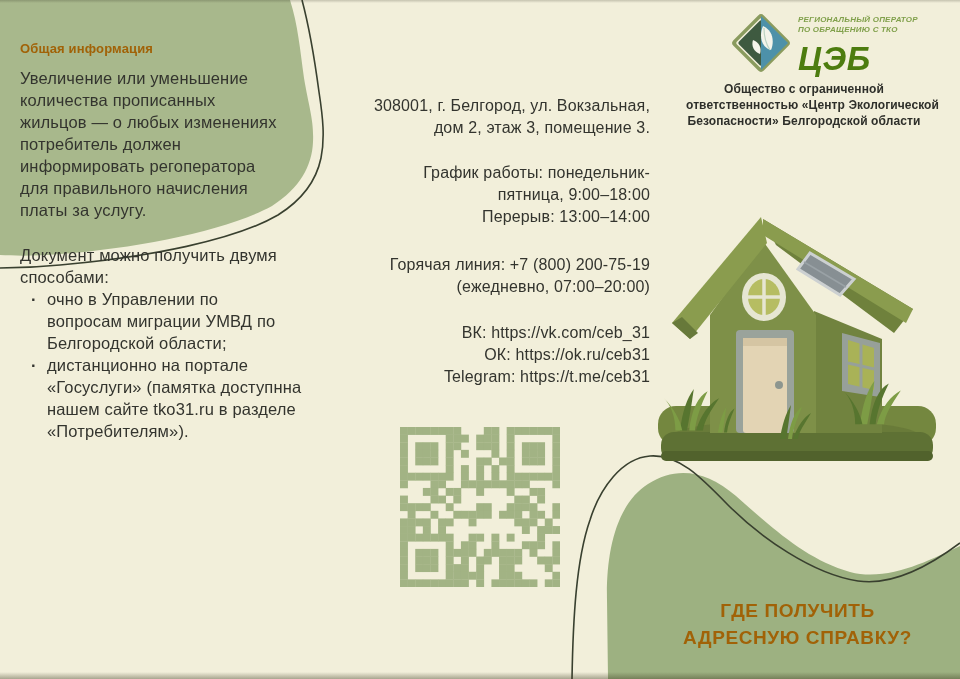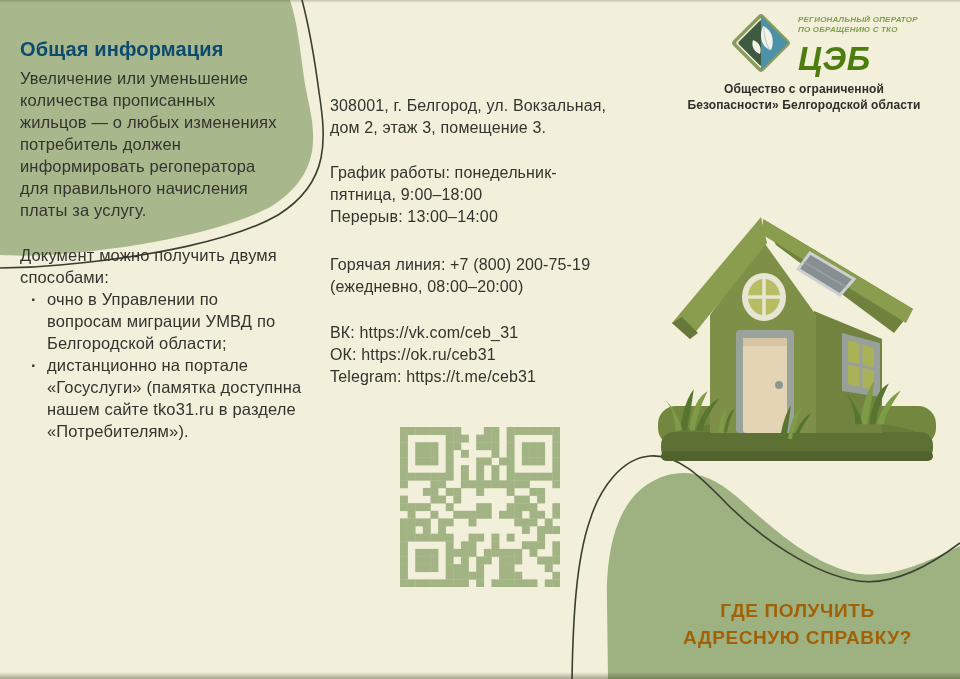--- a/index.html
+++ b/index.html
@@ -8,31 +8,31 @@
     background:#f2efda;color:#33342e;
     font-family:"Liberation Sans","DejaVu Sans",sans-serif;
     margin:0 auto;
   }
   svg.bg{position:absolute;left:0;top:0;width:960px;height:679px;}
   
   .left-col{
     position:absolute;left:20px;top:38px;width:300px;
     font-size:16.5px;line-height:22px;letter-spacing:.15px;
   }
-  .left-col .heading{font-weight:bold;font-size:20px;margin:0 0 7px 0;color:#0c4a6e;}
+  .left-col .heading{font-weight:bold;font-size:13px;margin:0 0 7px 0;color:#a16207;}
   .left-col p{margin:0;white-space:pre-line;}
   .left-col .p1{margin-bottom:23px;}
   .left-col .p2{margin-bottom:24px;}
   .left-col ul{margin:0;padding:0;list-style:none;}
   .left-col li{position:relative;padding-left:27px;white-space:pre-line;}
   .left-col li::before{content:"·";position:absolute;left:11px;top:0;font-weight:bold;}
   
   .mid-col{
     position:absolute;left:330px;top:95px;width:320px;
-    text-align:left;font-size:16px;line-height:22px;letter-spacing:.15px;
+    text-align:right;font-size:16px;line-height:22px;letter-spacing:.15px;
   }
   .mid-col .block{margin:0;white-space:pre-line;}
   .mid-col .addr{margin-bottom:23px;}
   .mid-col .sched{margin-bottom:26px;}
   .mid-col .hot{margin-bottom:24px;}
   .qr-wrap{position:absolute;left:400px;top:427px;width:160px;height:160px;}
   
   .logo{position:absolute;left:730px;top:12px;width:200px;height:64px;font-style:italic;}
   .logo .diamond{position:absolute;left:0;top:0;}
   .logo .logo-right{position:absolute;left:68px;top:3px;width:132px;}
@@ -93,21 +93,21 @@
     </ul>
   </div>
 
   <div class="mid-col">
     <p class="block addr">308001, г. Белгород, ул. Вокзальная,
 дом 2, этаж 3, помещение 3.</p>
     <p class="block sched">График работы: понедельник-
 пятница, 9:00–18:00
 Перерыв: 13:00–14:00</p>
     <p class="block hot">Горячая линия: +7 (800) 200-75-19
-(ежедневно, 08:00–20:00)</p>
+(ежедневно, 07:00–20:00)</p>
     <p class="block soc">ВК: https://vk.com/ceb_31
 ОК: https://ok.ru/ceb31
 Telegram: https://t.me/ceb31</p>
   </div>
 
   <div class="qr-wrap">
     <svg id="qr" width="160" height="160" viewBox="0 0 160 160">
         <rect x="0.00" y="0.00" width="7.92" height="7.92" fill="#a2b384"></rect>
         <rect x="7.62" y="0.00" width="7.92" height="7.92" fill="#a2b384"></rect>
         <rect x="15.24" y="0.00" width="7.92" height="7.92" fill="#a2b384"></rect>
@@ -379,20 +379,21 @@
       <div class="tagline">
         <div>РЕГИОНАЛЬНЫЙ ОПЕРАТОР</div>
         <div>ПО ОБРАЩЕНИЮ С ТКО</div>
       </div>
       <div class="acronym">ЦЭБ</div>
     </div>
   </div>
 
   <div class="company">
     <div>Общество с ограниченной</div>
+    <div>ответственностью «Центр Экологической</div>
     <div>Безопасности» Белгородской области</div>
   </div>
 
   <svg class="house" viewBox="0 0 320 290">
 
     <g>
       <rect x="30" y="213" width="278" height="40" rx="18" fill="#74873f"></rect>
       <ellipse cx="168" cy="242" rx="122" ry="15" fill="rgba(40,50,20,0.14)"></ellipse>
       <rect x="33" y="239" width="272" height="29" rx="13" fill="#5e7134"></rect>
       <rect x="33" y="258" width="272" height="10" rx="5" fill="#51622c"></rect>

